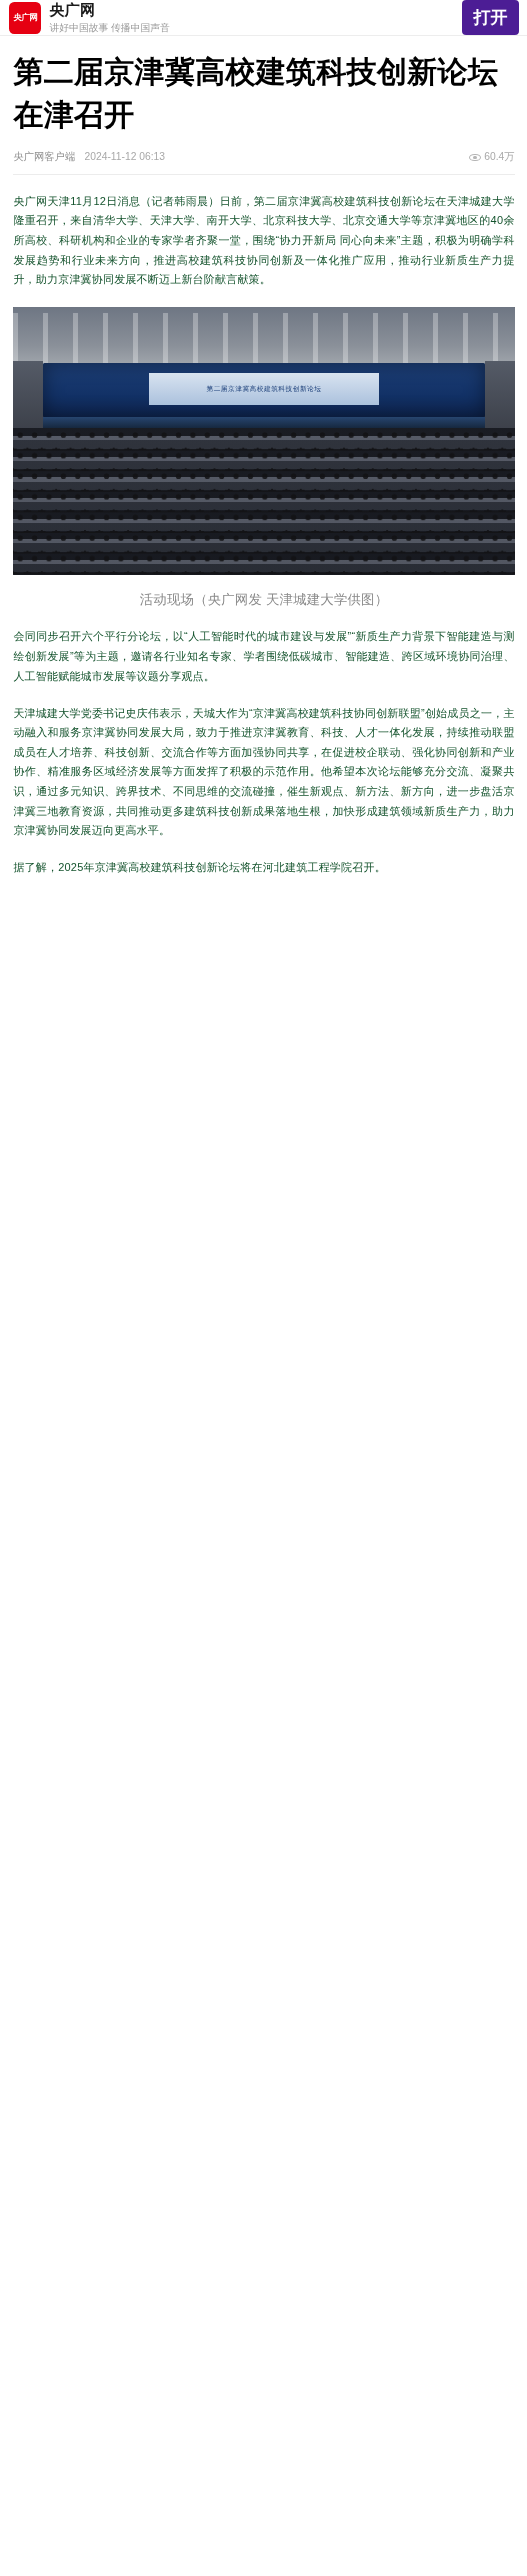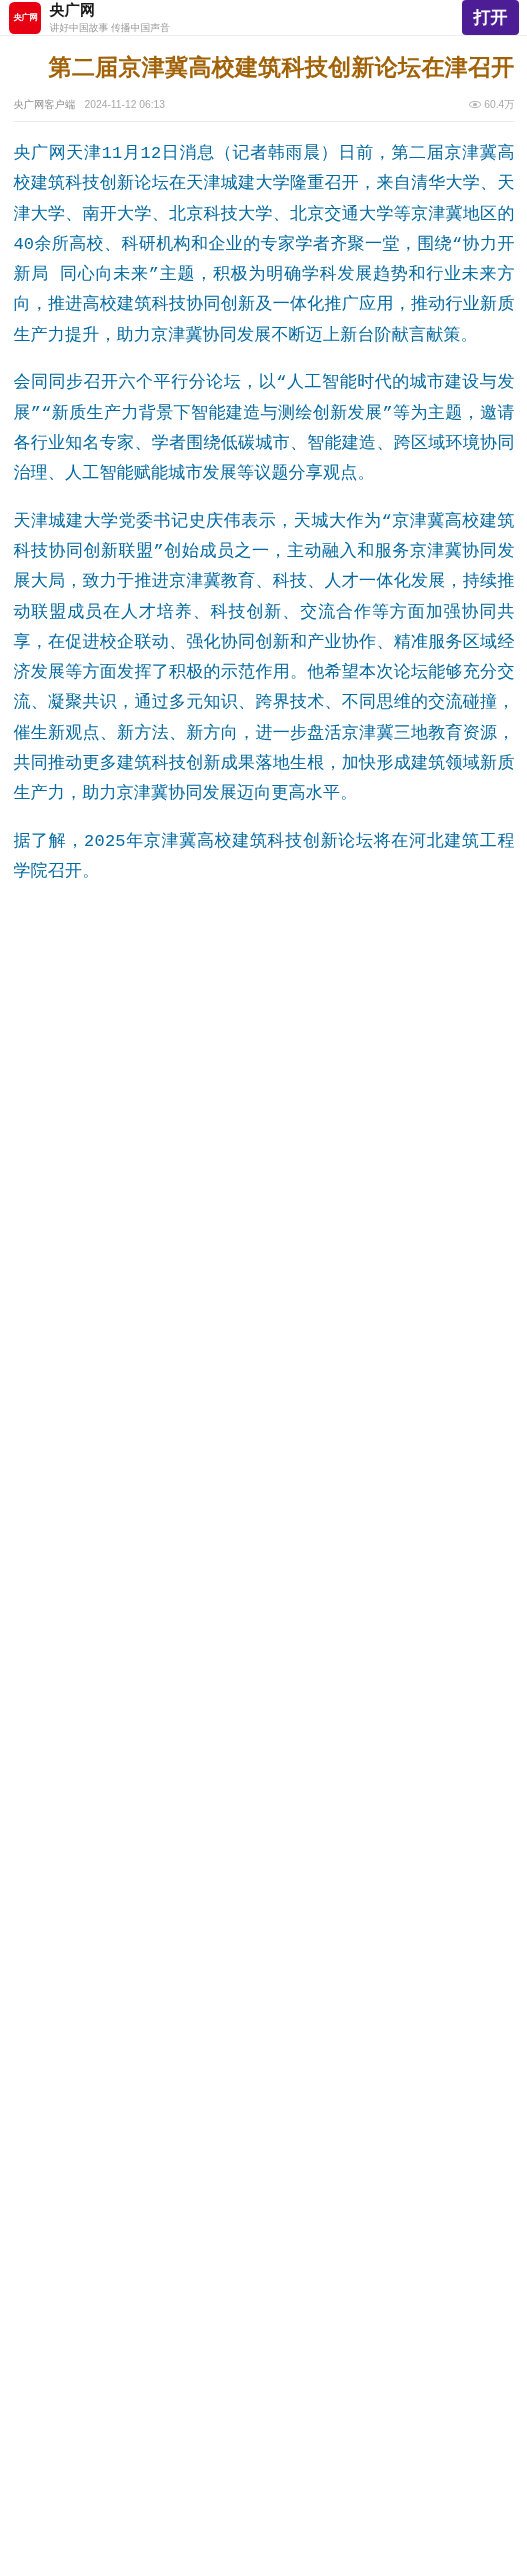--- a/index.html
+++ b/index.html
@@ -75,27 +75,26 @@
     margin-left: 7.2px;
     cursor: pointer;
     font-family: Liberation Serif, serif;
   }
 
   
   .article {
     padding: 13.4px 13.4px 20.6px 13.4px;
   }
   .headline {
-    font-size: 23px;
-    font-weight: bold;
-    color: #a16207;
+    font-size: 30px;
+    font-weight: bold;
+    color: #000000;
     line-height: 1.42;
     letter-spacing: 0.3px;
     margin: 2.1px 0 0 0;
-    text-align: right;
   }
   .meta {
     display: flex;
     align-items: center;
     margin-top: 15.5px;
     font-size: 10.3px;
     color: #9a9a9a;
     line-height: 1;
   }
   .meta .source { color: #8f8f8f; }
@@ -130,28 +129,27 @@
     border-radius: 50%;
     background: #b5b5b5;
   }
   .divider {
     height: 0.5px;
     background: #ececec;
     margin-top: 11.3px;
   }
 
   .body-text p {
-    font-size: 17px;
+    font-size: 11px;
     line-height: 1.78;
-    color: #0369a1;
+    color: #14532d;
     margin: 17.5px 0 0 0;
     text-align: justify;
     text-justify: inter-ideograph;
     letter-spacing: 0.2px;
-    font-family: Liberation Mono, monospace;
   }
 
   
   .photo-wrap {
     margin-top: 17.5px;
   }
   .photo {
     width: 100%;
     height: 268px;
     position: relative;
@@ -248,19 +246,36 @@
       <span class="eye-icon"></span>
       <span>60.4万</span>
     </span>
   </div>
 
   <div class="divider"></div>
 
   <div class="body-text">
     <p>央广网天津11月12日消息（记者韩雨晨）日前，第二届京津冀高校建筑科技创新论坛在天津城建大学隆重召开，来自清华大学、天津大学、南开大学、北京科技大学、北京交通大学等京津冀地区的40余所高校、科研机构和企业的专家学者齐聚一堂，围绕“协力开新局 同心向未来”主题，积极为明确学科发展趋势和行业未来方向，推进高校建筑科技协同创新及一体化推广应用，推动行业新质生产力提升，助力京津冀协同发展不断迈上新台阶献言献策。</p>
 
+    <div class="photo-wrap">
+      <div class="photo">
+        <div class="ceiling"></div>
+        <div class="ceiling-lights"></div>
+        <div class="side-wall-l"></div>
+        <div class="side-wall-r"></div>
+        <div class="stage"></div>
+        <div class="screen">
+          <div class="screen-text">第二届京津冀高校建筑科技创新论坛</div>
+        </div>
+        <div class="stage-front"></div>
+        <div class="floor"></div>
+        <div class="rows"></div>
+        <div class="heads"></div>
+      </div>
+      <div class="photo-caption">活动现场（央广网发 天津城建大学供图）</div>
+    </div>
 
     <p>会同同步召开六个平行分论坛，以“人工智能时代的城市建设与发展”“新质生产力背景下智能建造与测绘创新发展”等为主题，邀请各行业知名专家、学者围绕低碳城市、智能建造、跨区域环境协同治理、人工智能赋能城市发展等议题分享观点。</p>
     <p>天津城建大学党委书记史庆伟表示，天城大作为“京津冀高校建筑科技协同创新联盟”创始成员之一，主动融入和服务京津冀协同发展大局，致力于推进京津冀教育、科技、人才一体化发展，持续推动联盟成员在人才培养、科技创新、交流合作等方面加强协同共享，在促进校企联动、强化协同创新和产业协作、精准服务区域经济发展等方面发挥了积极的示范作用。他希望本次论坛能够充分交流、凝聚共识，通过多元知识、跨界技术、不同思维的交流碰撞，催生新观点、新方法、新方向，进一步盘活京津冀三地教育资源，共同推动更多建筑科技创新成果落地生根，加快形成建筑领域新质生产力，助力京津冀协同发展迈向更高水平。</p>
     <p>据了解，2025年京津冀高校建筑科技创新论坛将在河北建筑工程学院召开。</p>
   </div>
 </div>
 
 
 </body></html>

